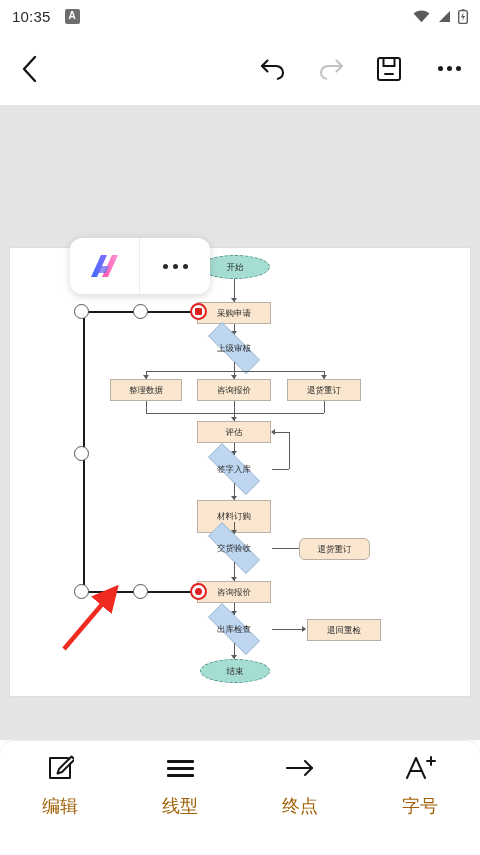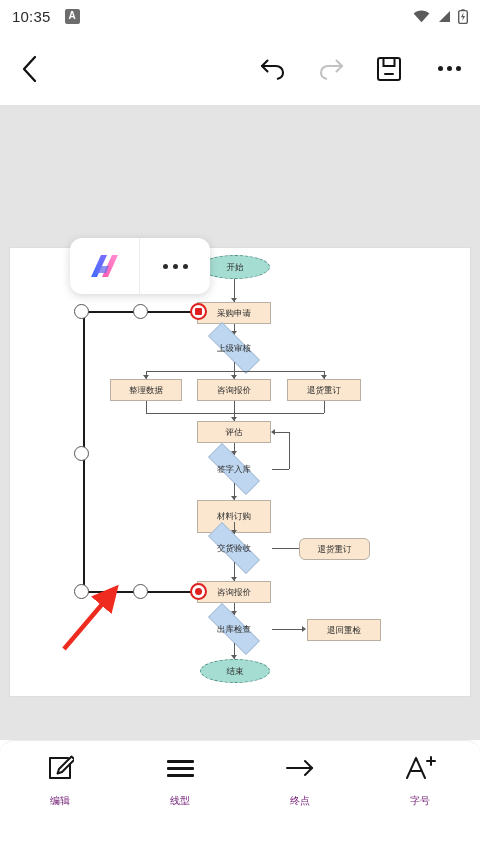--- a/index.html
+++ b/index.html
@@ -117,21 +117,21 @@
   .bottombar {
     position: absolute; left: 0; top: 740px; width: 480px; height: 115px;
     background: #ffffff; border-top: 1px solid #ececec;
     border-top-left-radius: 14px; border-top-right-radius: 14px;
     display: flex; align-items: flex-start; padding-top: 12px;
   }
   .bb-item {
     flex: 1; display: flex; flex-direction: column; align-items: center; gap: 11px;
   }
   .bb-ico { height: 30px; display: flex; align-items: center; justify-content: center; }
-  .bb-label { font-size: 10px; color: #701a75; font-family: "DejaVu Sans", "Liberation Sans", sans-serif; }
+  .bb-label { font-size: 18px; color: #a16207; font-family: "DejaVu Sans", "Liberation Sans", sans-serif; }
   .bars { display: flex; flex-direction: column; gap: 4px; }
   .bars i { display: block; width: 27px; height: 3px; background: #151515; border-radius: 1px; }
 
   
   .watermark {
     position: absolute; left: 262px; top: 778px; width: 218px; height: 77px;
     background: #7c7c7c; z-index: 30; overflow: hidden;
     display: flex; flex-direction: column; align-items: center; justify-content: center;
   }
   .wm-top {

